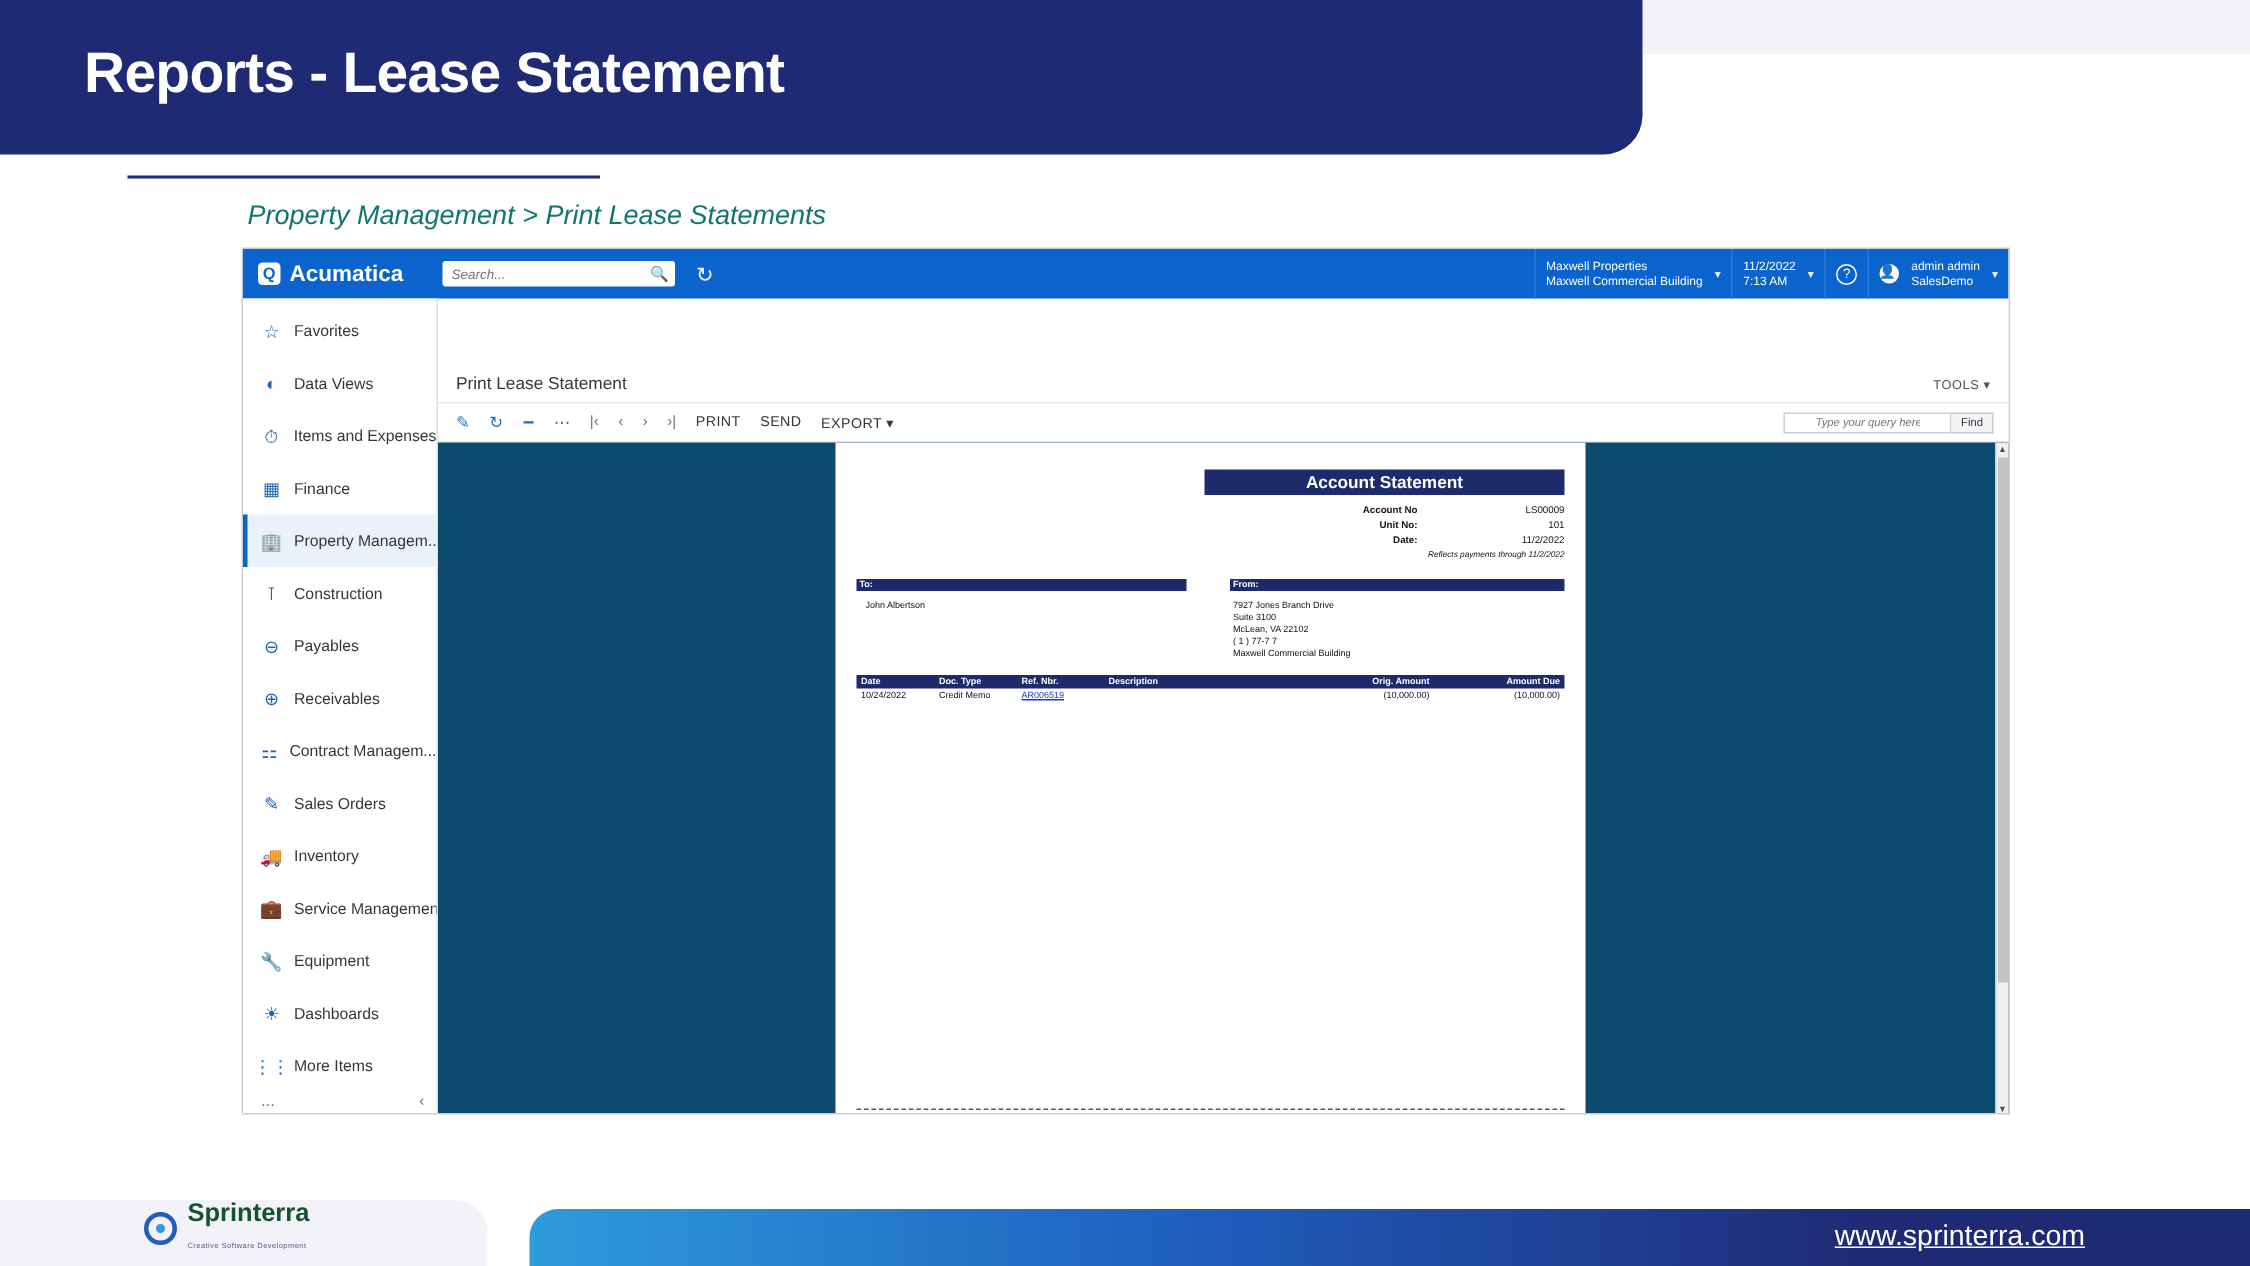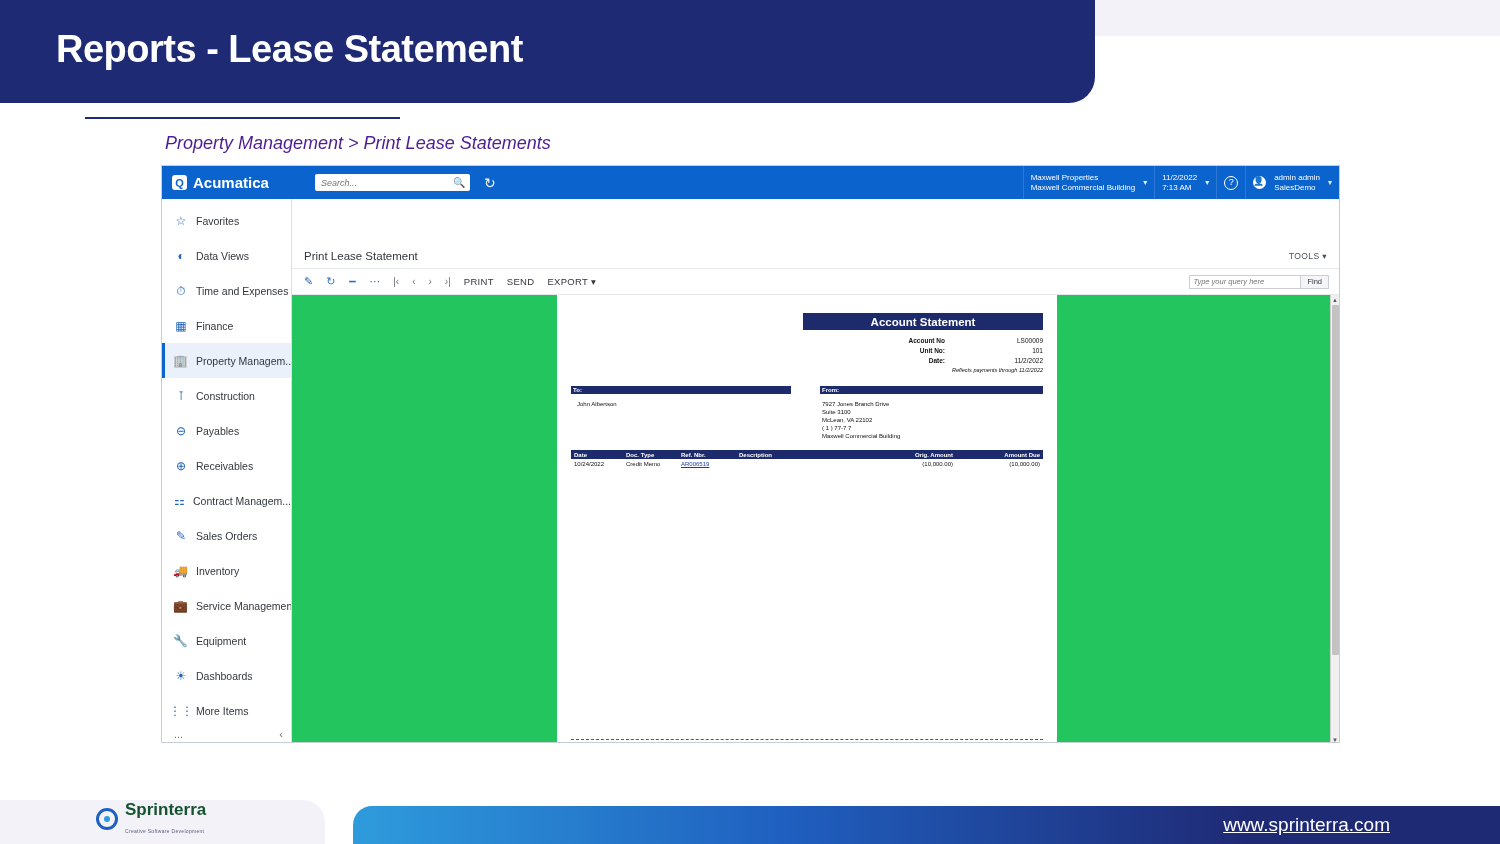--- a/index.html
+++ b/index.html
@@ -26,21 +26,21 @@
     position: absolute; left: 56px; top: 28px;
     font-size: 38px; font-weight: bold; color: #ffffff;
     letter-spacing: -0.5px;
   }
   .title-rule {
     position: absolute; left: 85px; top: 117px; width: 315px; height: 2px;
     background: #1f2a75;
   }
   .breadcrumb {
     position: absolute; left: 165px; top: 133px;
-    font-size: 18px; font-style: italic; color: #4c1d95;
+    font-size: 18px; font-style: italic; color: #0f766e;
   }
 
   
   .footer-left {
     position: absolute; left: 0; bottom: 0; width: 325px; height: 44px;
     background: #f2f2f8; border-top-right-radius: 22px;
   }
   .footer-bar {
     position: absolute; left: 353px; bottom: 0; width: 1147px; height: 38px;
     background: linear-gradient(90deg, #2e9bdc 0%, #1f5fbf 38%, #1f2a75 78%);
@@ -81,21 +81,21 @@
     width: 130px; display: flex; align-items: center; gap: 6px;
     padding-left: 10px; font-size: 15px; font-weight: bold;
   }
   .brand-logo {
     width: 15px; height: 15px; border-radius: 3px; background: #ffffff;
     color: #0b63ce; font-size: 11px; font-weight: bold;
     display: flex; align-items: center; justify-content: center;
   }
   .search-box {
     width: 155px; height: 17px; background: #ffffff; border-radius: 2px;
-    display: flex; align-items: center; padding: 0 4px; margin-left: 23px;
+    display: flex; align-items: center; padding: 0 4px; margin-left: 3px;
   }
   .search-box input {
     flex: 1; border: 0; outline: 0; font-size: 9px; font-style: italic;
     color: #777; font-family: "Liberation Sans", sans-serif;
   }
   .search-icon { font-size: 10px; color: #0b63ce; }
   .refresh-top {
     margin-left: 14px; font-size: 14px; color: #ffffff; opacity: .95;
   }
   .top-right { position: absolute; right: 0; top: 0; height: 49px; display: flex; }
@@ -148,31 +148,31 @@
   .toolbar {
     height: 26px; display: flex; align-items: center; gap: 13px;
     padding: 0 12px; border-bottom: 1px solid #e6e8ec; position: relative;
   }
   .tb-ico { font-size: 11px; color: #2a6fc4; }
   .tb-nav { font-size: 10px; color: #6d737d; }
   .tb-txt { font-size: 9.5px; color: #33373d; letter-spacing: .3px; }
   .query-wrap { position: absolute; right: 10px; display: flex; align-items: center; }
   .query-inp {
     width: 112px; height: 14px; border: 1px solid #c8cdd6; background: #fff;
-    font-size: 7.5px; font-style: italic; color: #9aa0a8; padding: 0 3px;
+    font-size: 7.5px; font-style: italic; color: #9aa0a8; padding: 0 20px;
     font-family: "Liberation Sans", sans-serif; outline: none;
   }
   .find-btn {
     height: 14px; padding: 0 6px; border: 1px solid #c8cdd6; border-left: 0;
     background: #f4f5f7; font-size: 7.5px; color: #33373d;
     display: flex; align-items: center;
   }
 
   
-  .viewer { flex: 1; background: #22c55e; position: relative; overflow: hidden; }
+  .viewer { flex: 1; background: #0c4a6e; position: relative; overflow: hidden; }
   .paper {
     position: absolute; left: 265px; top: 0; width: 500px; height: 100%;
     background: #ffffff;
   }
   .rpt { position: relative; padding-top: 4px; font-size: 6.5px; color: #111; }
 
   .acct-band {
     position: absolute; left: 246px; top: 18px; width: 240px; height: 17px;
     background: #1d2a6b; color: #fff; font-size: 11.5px; font-weight: bold;
     display: flex; align-items: center; justify-content: center;
@@ -291,21 +291,21 @@
       <div class="side-item">
         <span class="side-ico">☆</span>
         <span>Favorites</span>
       </div>
       <div class="side-item">
         <span class="side-ico">◐</span>
         <span>Data Views</span>
       </div>
       <div class="side-item">
         <span class="side-ico">⏱</span>
-        <span>Time and Expenses</span>
+        <span>Items and Expenses</span>
       </div>
       <div class="side-item">
         <span class="side-ico">▦</span>
         <span>Finance</span>
       </div>
       <div class="side-item active">
         <span class="side-ico">🏢</span>
         <span>Property Managem...</span>
       </div>
       <div class="side-item">

